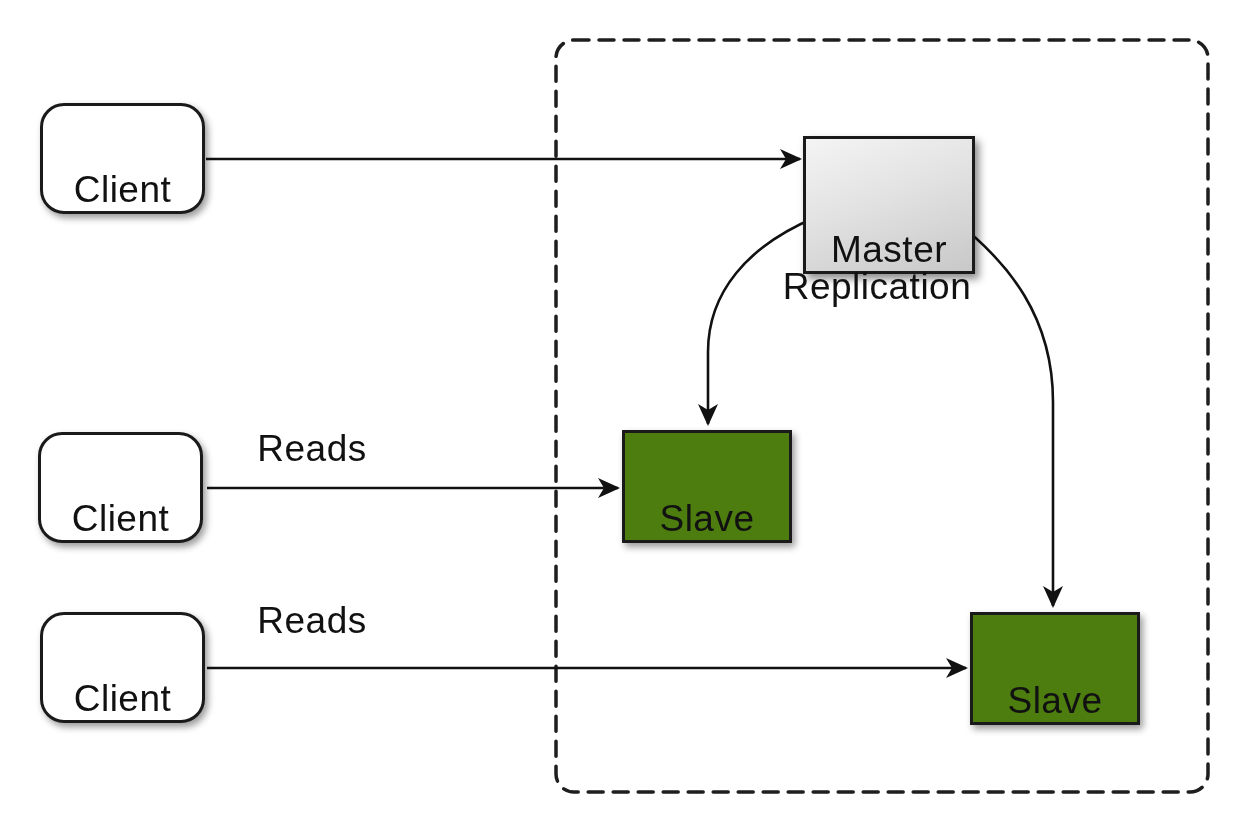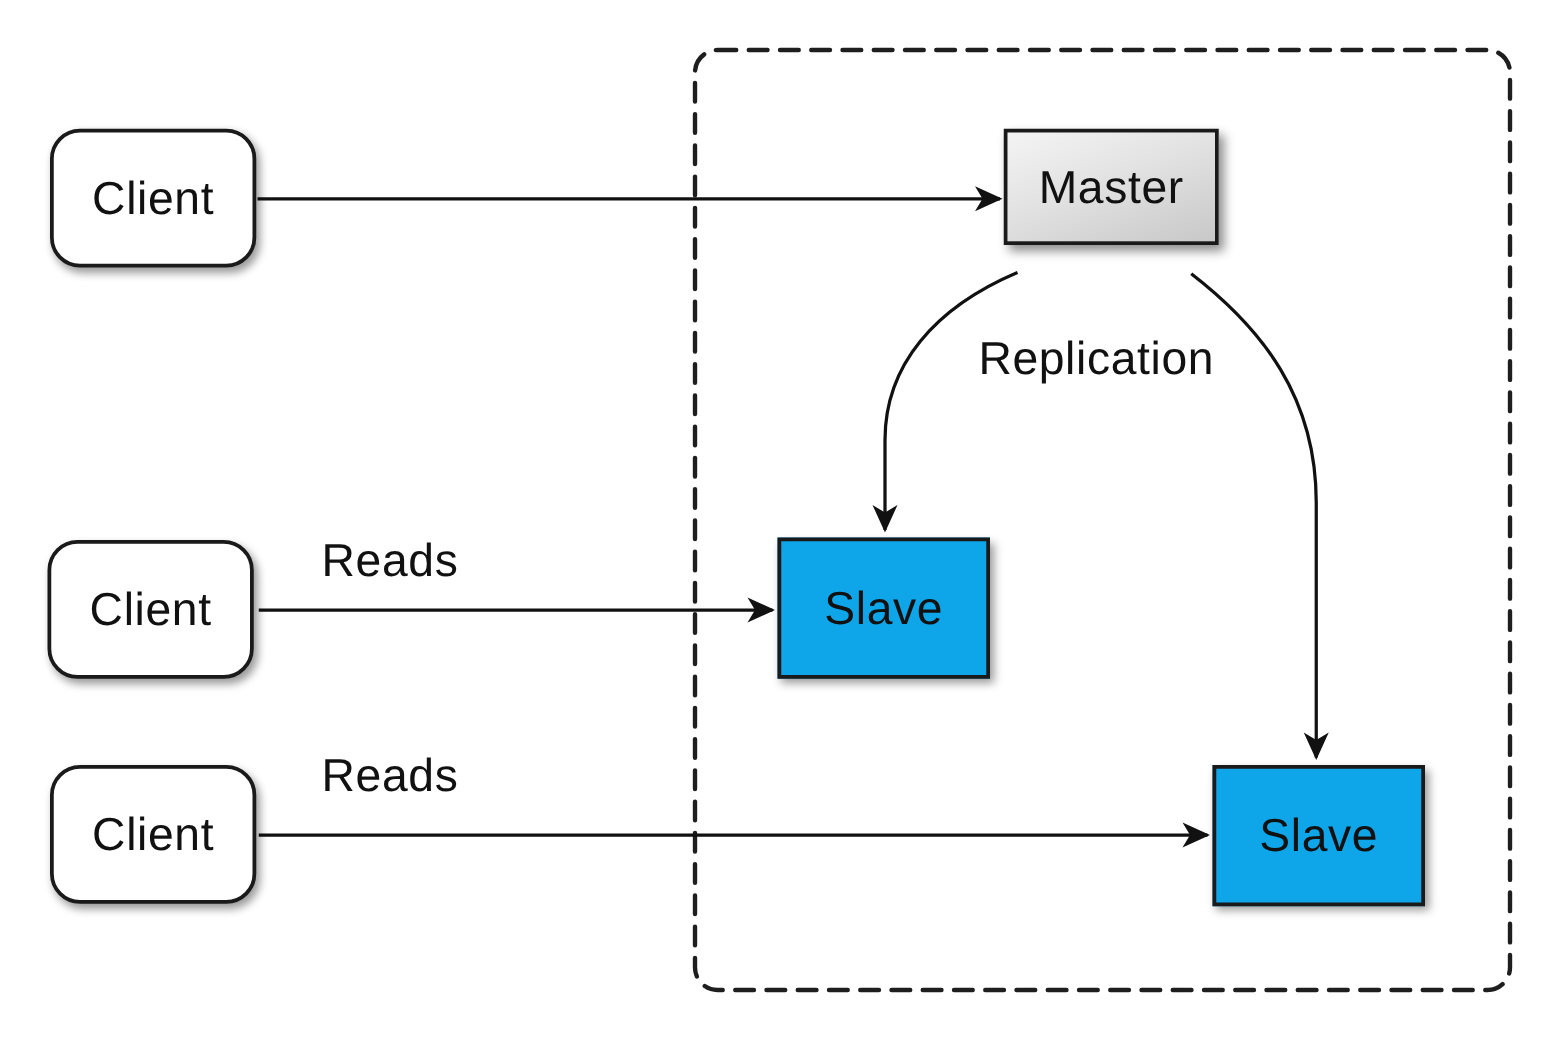--- a/index.html
+++ b/index.html
@@ -19,46 +19,47 @@
     position: absolute;
     left: 0; top: 0;
     width: 1246px;
     height: 839px;
     z-index: 1;
   }
   .node {
     position: absolute;
     z-index: 2;
     display: flex;
-    align-items: center;
+    align-items: flex-end;
     justify-content: center;
     font-size: 37px;
     color: #111111;
     letter-spacing: 0.5px;
     box-sizing: border-box;
   }
   .client-node {
     width: 165px;
     height: 111px;
     background: #ffffff;
     border: 3px solid #1a1a1a;
     border-radius: 24px;
     box-shadow: 3px 4px 7px rgba(0,0,0,0.40);
   }
   .master-node {
     width: 172px;
-    height: 93px;
+    height: 138px;
     background: linear-gradient(160deg, #f4f4f4 0%, #e2e2e2 45%, #c8c8c8 100%);
     border: 3px solid #1a1a1a;
     box-shadow: 4px 5px 8px rgba(0,0,0,0.45);
+    margin-top: 33px;
   }
   .slave-node {
     width: 170px;
     height: 113px;
-    background: #0ea5e9;
+    background: #4d7c0f;
     border: 3px solid #1a1a1a;
     box-shadow: 3px 4px 7px rgba(0,0,0,0.40);
   }
   .edge-label {
     position: absolute;
     z-index: 3;
     font-size: 37px;
     color: #111111;
     text-align: center;
     white-space: nowrap;

